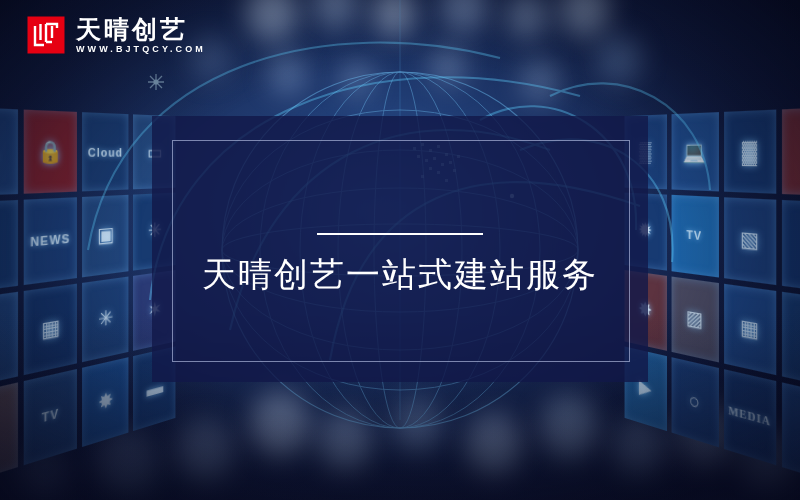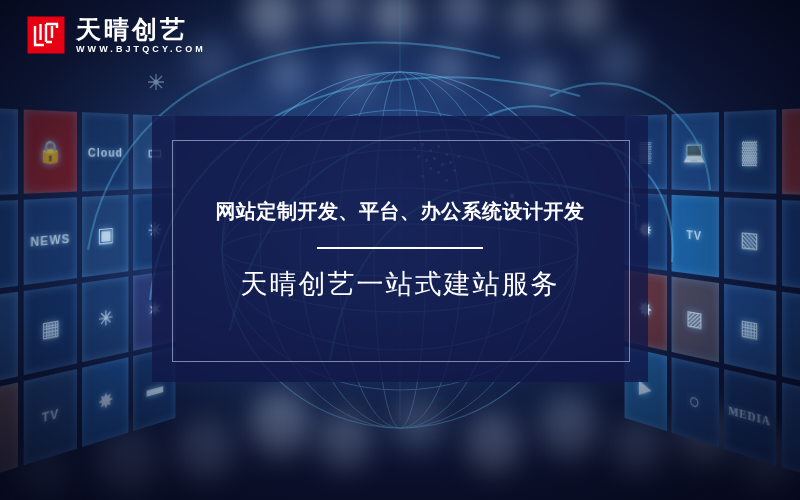--- a/index.html
+++ b/index.html
@@ -190,21 +190,21 @@
     margin: 0;
   }
   .divider {
     width: 166px;
     height: 2px;
     background: #ffffff;
     margin: 26px 0 22px 0;
   }
   .title-tag {
     font-family: "Liberation Sans", "DejaVu Sans", sans-serif;
-    font-size: 27px;
+    font-size: 34px;
     color: #ffffff;
     letter-spacing: 2px;
     line-height: 1;
     margin: 0;
   }
 </style>
 </head>
 <body>
 
 <div id="banner">
@@ -419,19 +419,18 @@
     </svg>
     <div class="logo-text">
       <div class="logo-name">天晴创艺</div>
       <div class="logo-url">WWW.BJTQCY.COM</div>
     </div>
   </div>
 
   <div class="panel">
     <div class="panel-inner-border"></div>
     <div class="panel-content">
-      <p class="title-sub">网站定制开发、平台、办公系统设计开发</p>
       <div class="divider"></div>
       <p class="title-tag">天晴创艺一站式建站服务</p>
     </div>
   </div>
 
 </div>
 
 </body></html>

